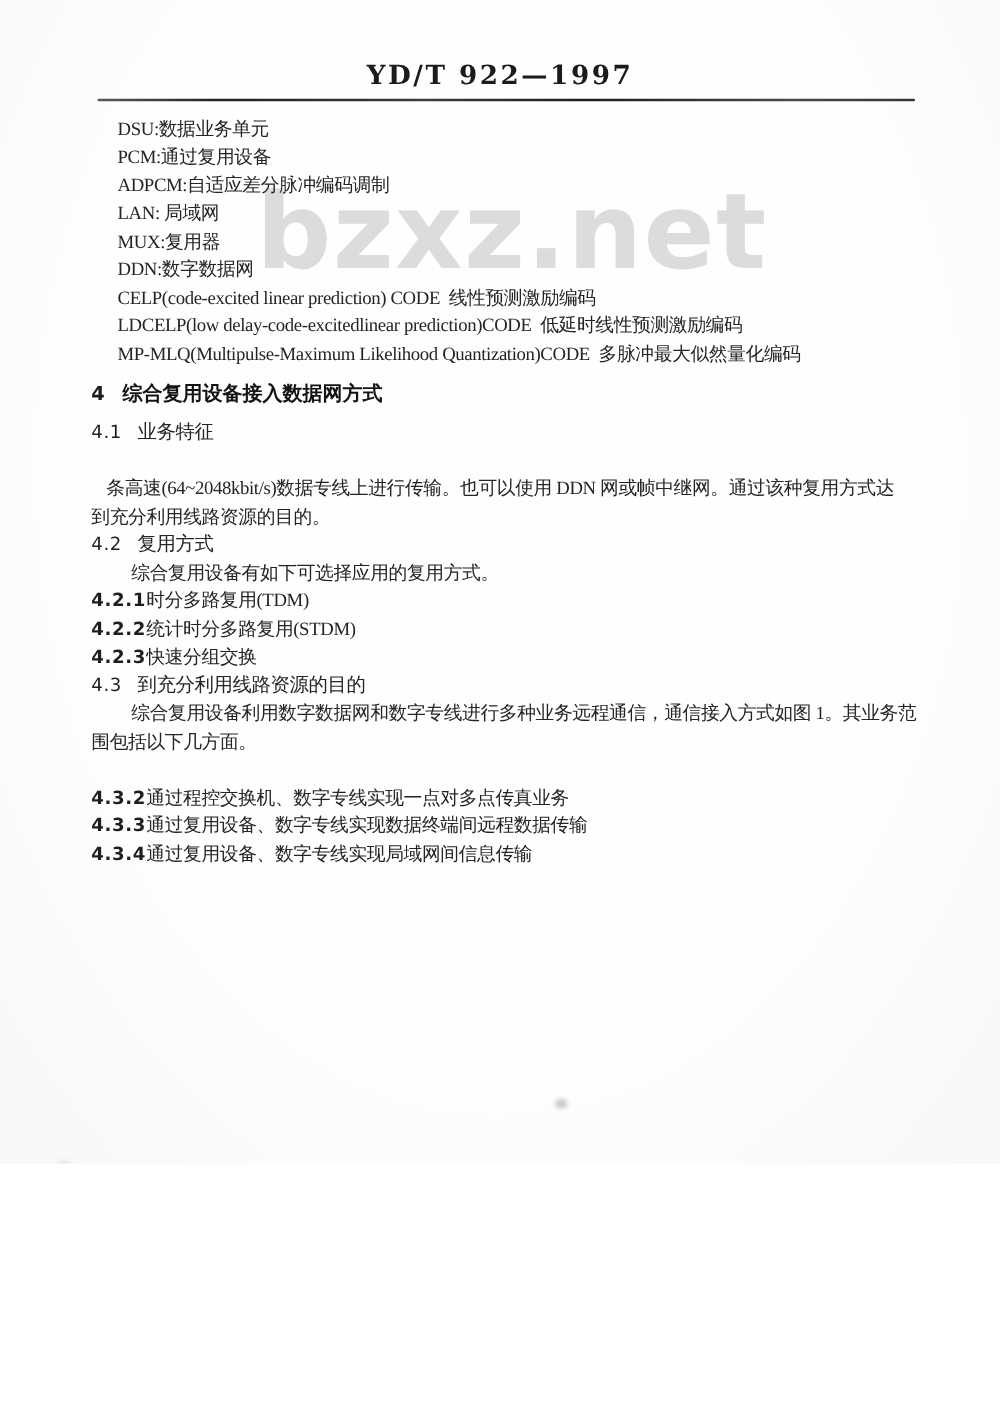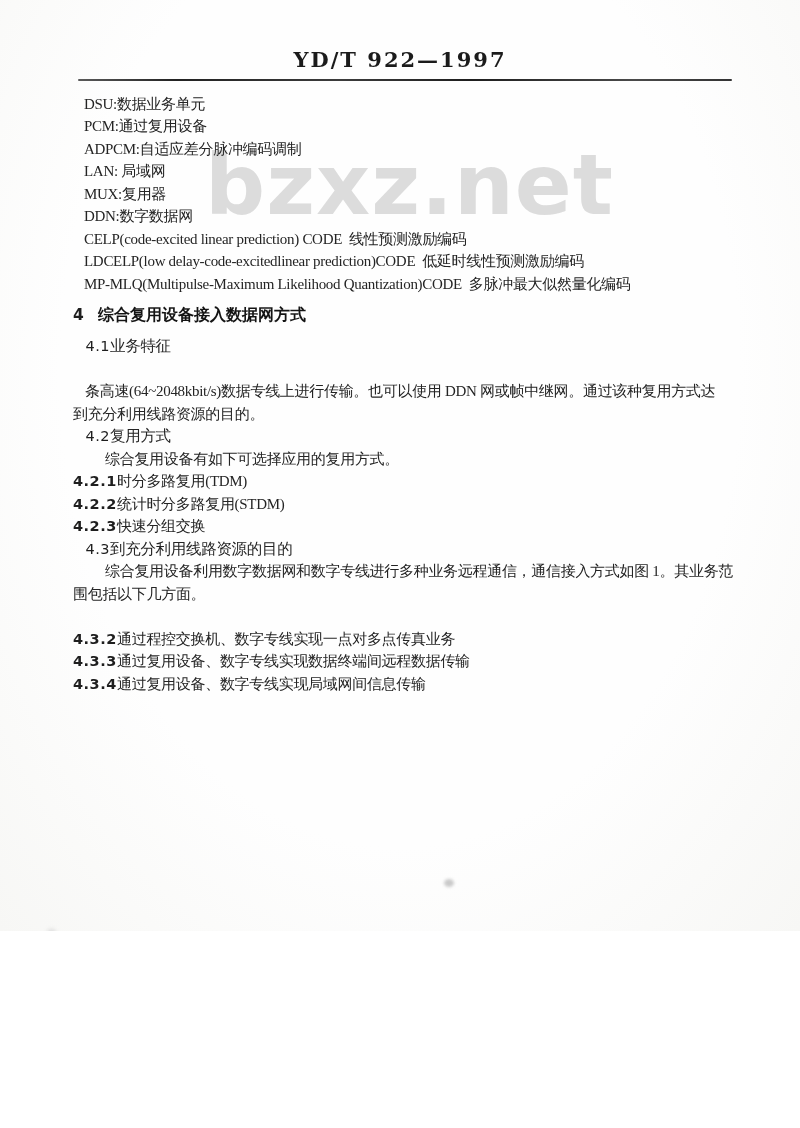--- a/index.html
+++ b/index.html
@@ -36,30 +36,30 @@
     font-size:15px;line-height:18px;
     white-space:pre;color:#242424;
     letter-spacing:-0.3px;
   }
   .num{
     font-family:"DejaVu Sans","Liberation Sans",sans-serif;
     font-size:14.5px;letter-spacing:.5px;
     display:inline-block;color:#1e1e1e;
   }
   
-  .abbr{left:84px;text-align:center;}
+  .abbr{left:94px;text-align:center;}
   .abbr-1{top:95px}.abbr-2{top:117px}.abbr-3{top:140px}
   .abbr-4{top:162px}.abbr-5{top:185px}.abbr-6{top:207px}
   .abbr-7{top:230px}.abbr-8{top:252px}.abbr-9{top:275px}
   
   .h4{top:306px;left:73px;font-weight:bold;font-size:16px;color:#141414;letter-spacing:0;}
   .h4 .num{width:25px;font-weight:bold;font-size:15.5px;}
   
   .sec{left:73px;font-size:15.5px;}
-  .sec .num{width:37px;text-align:right;}
+  .sec .num{width:37px;}
   .s41{top:337px}.s42{top:427px}.s43{top:540px}
   
   .p41-1{top:360px;left:105px}
   .p41-2{top:382px;left:85px}
   .p41-3{top:405px;left:73px}
   .p42-intro{top:450px;left:105px}
   .p43-1{top:562px;left:105px}
   .p43-2{top:585px;left:73px}
   
   .item{left:73px;}

